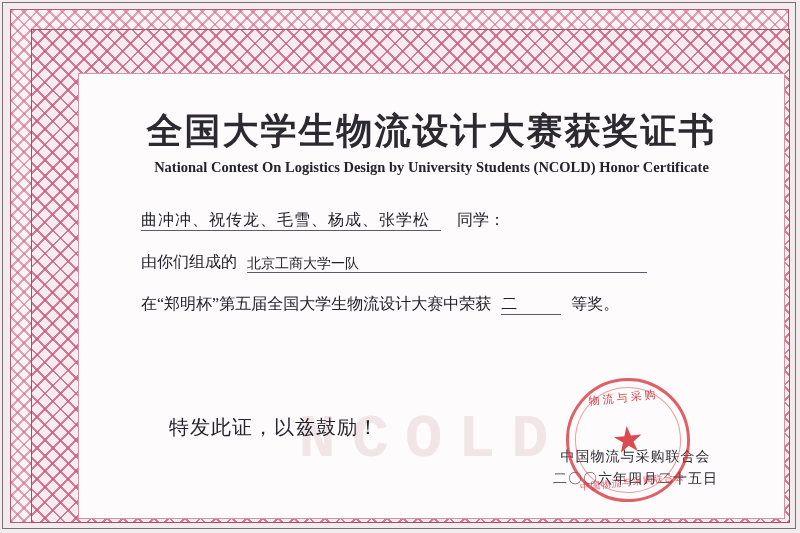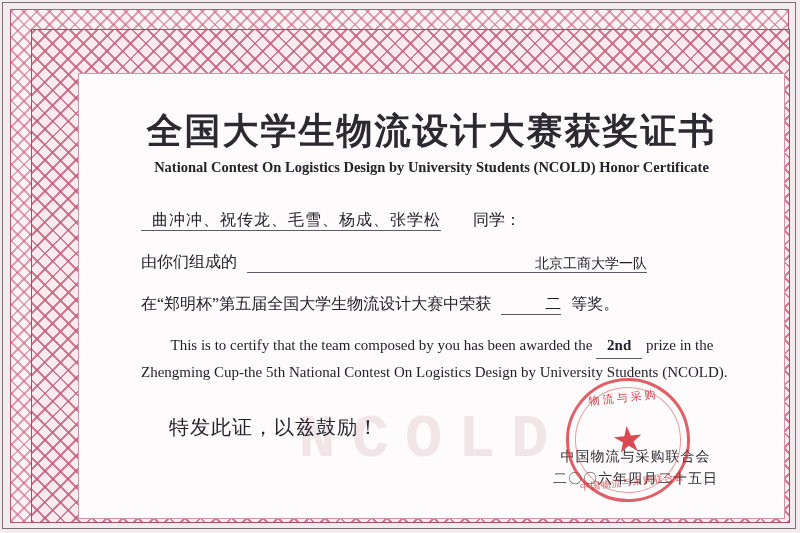--- a/index.html
+++ b/index.html
@@ -139,33 +139,33 @@
     position: absolute;
     font-size: 15.5px;
     color: #22222a;
     white-space: nowrap;
   }
 
   
   .blank {
     display: inline-block;
     border-bottom: 1px solid #5c5c66;
-    text-align: right;
+    text-align: left;
     vertical-align: bottom;
     line-height: 1.25;
   }
   .fill {
     font-family: "DejaVu Serif", serif;
     color: #1e1e26;
   }
 
   
   .row-names { left: 62px; top: 136px; }
   .row-names .blank { width: 300px; font-size: 16px; letter-spacing: 1px; }
-  .row-names .tail { margin-left: 28px; font-size: 16px; }
+  .row-names .tail { margin-left: 12px; font-size: 16px; }
 
   
   .row-team { left: 62px; top: 178px; }
   .row-team .lead { font-size: 16px; }
   .row-team .blank { width: 400px; margin-left: 6px; font-size: 14px; }
 
   
   .row-prize { left: 62px; top: 220px; font-size: 16px; }
   .row-prize .blank { width: 60px; margin: 0 6px; font-size: 16px; }
 
@@ -277,26 +277,20 @@
             <span class="lead">由你们组成的</span>
             <span class="blank fill">北京工商大学一队</span>
           </div>
 
           <div class="line row-prize">
             <span>在“郑明杯”第五届全国大学生物流设计大赛中荣获</span>
             <span class="blank fill">二</span>
             <span>等奖。</span>
           </div>
 
-          <div class="para">
-            <span class="indent"></span>
-            <span>This is to certify that the team composed by you has been awarded the</span>
-            <span class="pblank">2nd</span>
-            <span>prize in the Zhengming Cup-the 5th National Contest On Logistics Design by University Students (NCOLD).</span>
-          </div>
 
           <div class="line row-closing">特发此证，以兹鼓励！</div>
 
           <div class="org">
             <div>中国物流与采购联合会</div>
             <div>二〇〇六年四月二十五日</div>
           </div>
 
           <div class="seal">
             <div class="seal-inner"></div>

